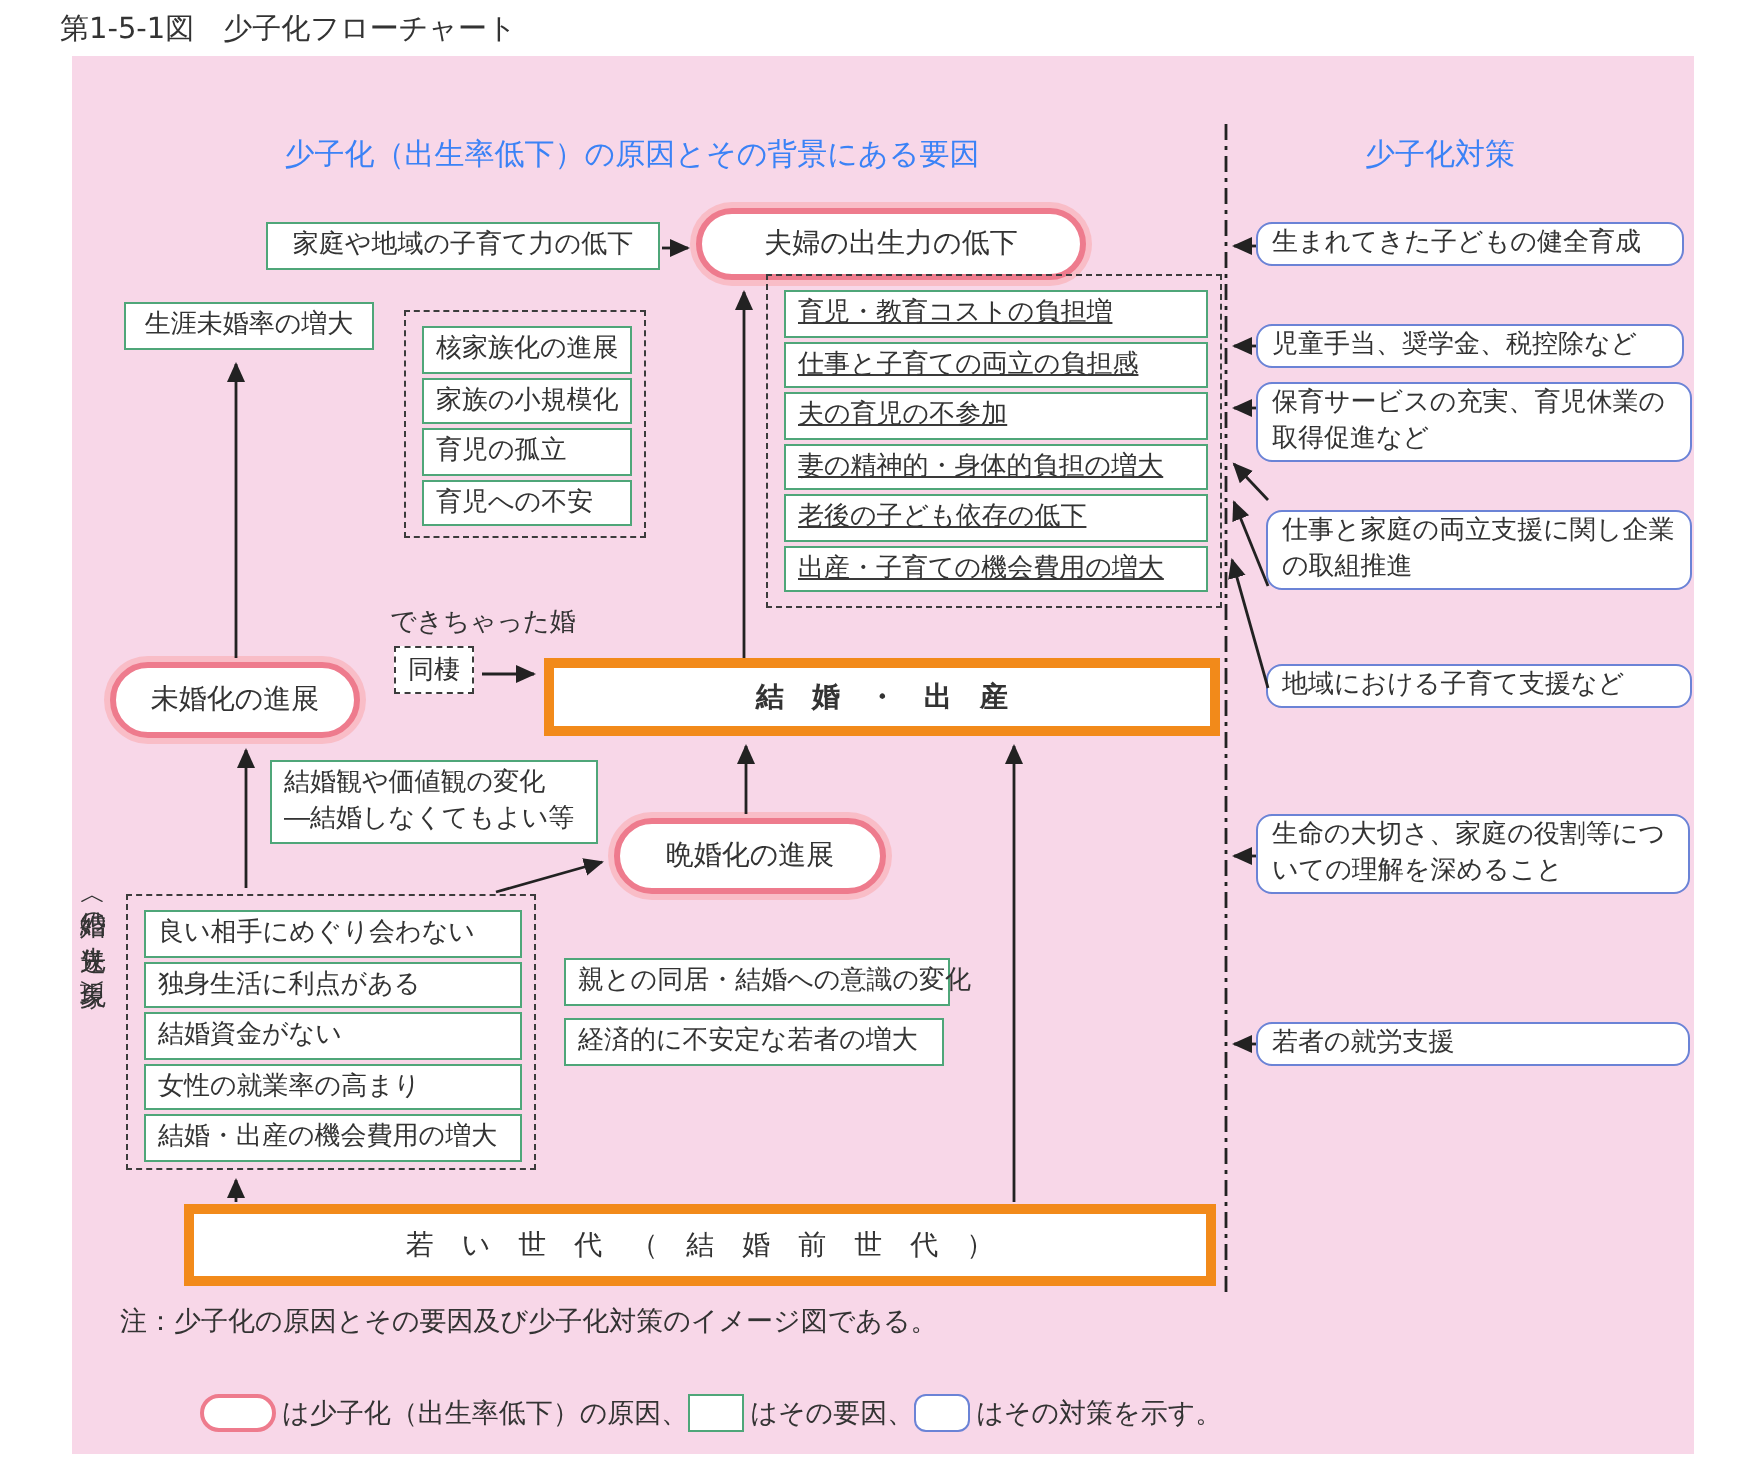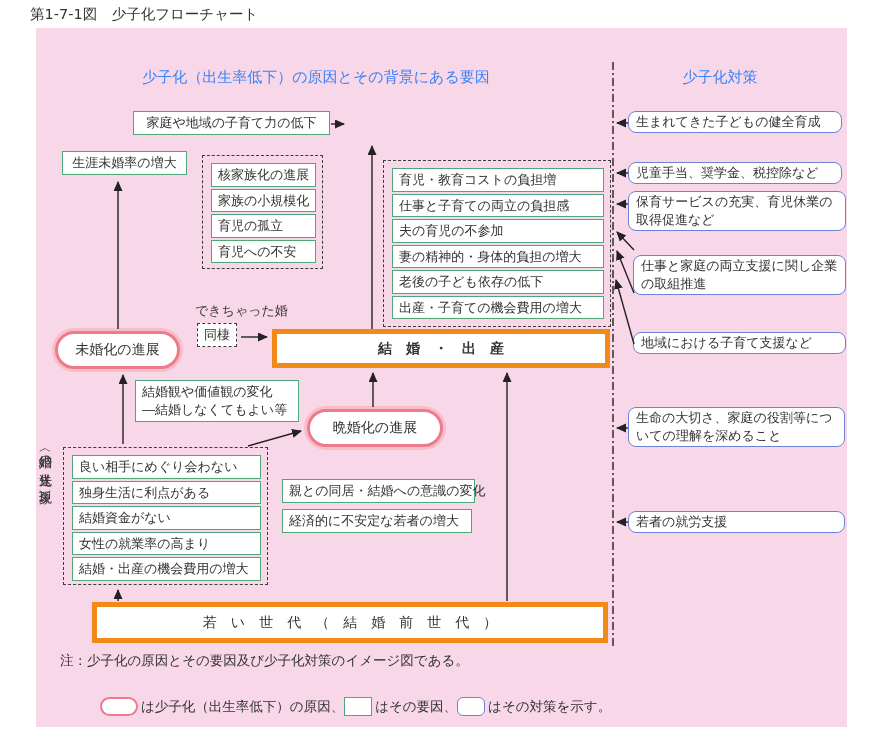--- a/index.html
+++ b/index.html
@@ -25,40 +25,41 @@
   .shape-cause{width:38px;height:19px;border:2.5px solid #ee7b8d;border-radius:10px;background:#fff;margin-right:3px;}
   .shape-factor{width:28px;height:19px;border:1.5px solid #4fa679;background:#fff;margin-right:3px;}
   .shape-measure{width:28px;height:19px;border:1.5px solid #6b83d6;border-radius:6px;background:#fff;margin-right:3px;}
   svg.arrows{position:absolute;left:0;top:0;pointer-events:none;}
 </style>
 </head>
 <body>
 
 <div id="stage">
 
-  <div class="abs" id="page-title">第1-7-1図　少子化フローチャート</div>
+  <div class="abs" id="page-title">第1-5-1図　少子化フローチャート</div>
 
   <div class="abs" id="pink-bg"></div>
 
   <div class="abs hdr" style="left:120px;top:68px;width:392px;text-align:center;">少子化（出生率低下）の原因とその背景にある要因</div>
   <div class="abs hdr" style="left:655px;top:68px;width:130px;text-align:center;">少子化対策</div>
 
   <div class="abs gbox" style="left:133px;top:111px;width:197px;text-align:center;">家庭や地域の子育て力の低下</div>
 
   <div class="abs gbox" style="left:62px;top:151px;width:125px;text-align:center;">生涯未婚率の増大</div>
 
+  <div class="abs capsule" style="left:348px;top:104px;width:195px;height:36px;">夫婦の出生力の低下</div>
 
   <div class="abs dgroup" style="left:202px;top:155px;width:121px;height:114px;">
     <div class="gbox">核家族化の進展</div>
     <div class="gbox">家族の小規模化</div>
     <div class="gbox">育児の孤立</div>
     <div class="gbox">育児への不安</div>
   </div>
 
-  <div class="abs dgroup" style="left:383px;top:160px;width:228px;height:167px;">
+  <div class="abs dgroup" style="left:383px;top:137px;width:228px;height:167px;text-decoration:underline;">
     <div class="gbox">育児・教育コストの負担増</div>
     <div class="gbox">仕事と子育ての両立の負担感</div>
     <div class="gbox">夫の育児の不参加</div>
     <div class="gbox">妻の精神的・身体的負担の増大</div>
     <div class="gbox">老後の子ども依存の低下</div>
     <div class="gbox">出産・子育ての機会費用の増大</div>
   </div>
 
   <div class="abs cohlabel" style="left:195px;top:302px;">できちゃった婚</div>
   <div class="abs cohbox" style="left:197px;top:323px;">同棲</div>

